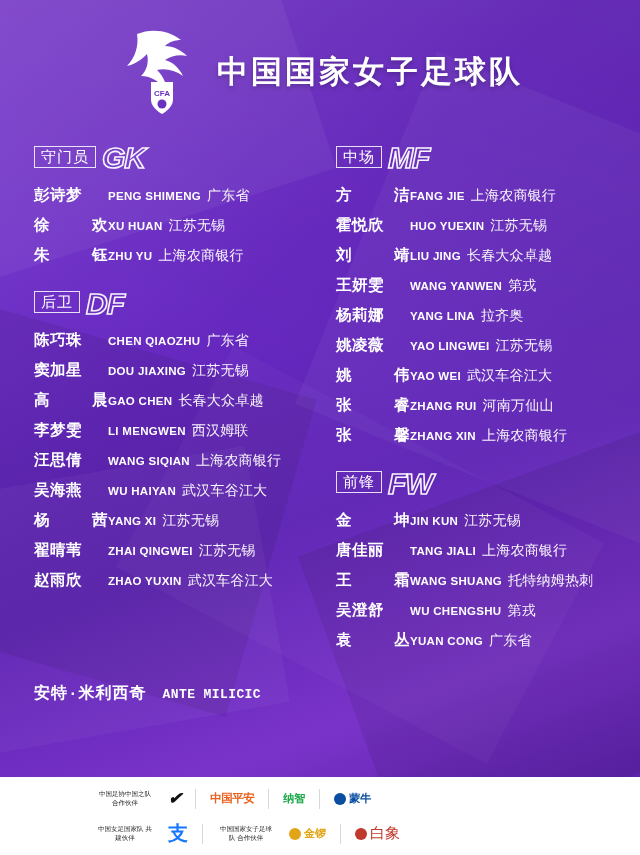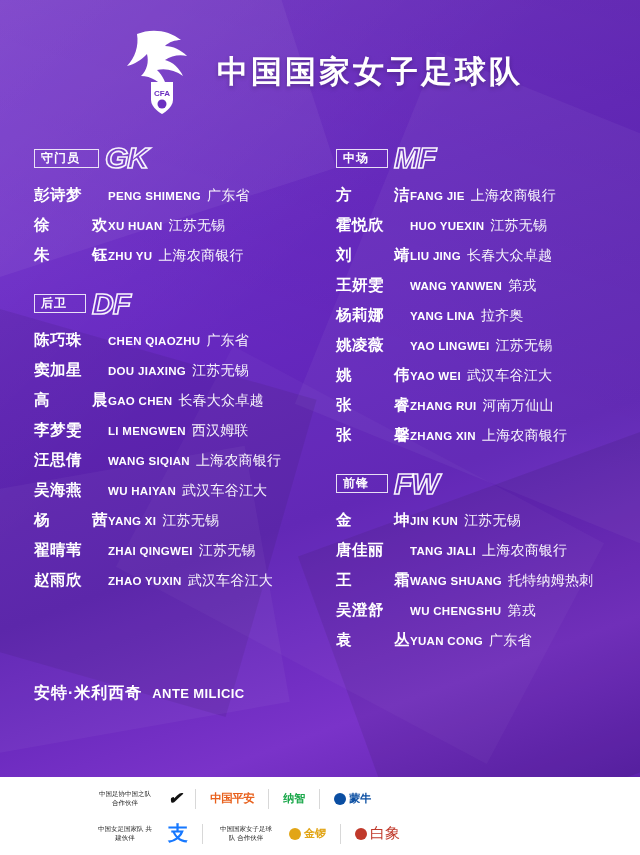--- a/index.html
+++ b/index.html
@@ -72,25 +72,25 @@
 
   .section { margin-bottom: 26px; }
   .section-head {
     display: flex;
     align-items: flex-end;
     gap: 6px;
     margin-bottom: 14px;
   }
   .sec-cn {
     color: #fff;
-    font-size: 12px;
-    font-weight: bold;
+    font-size: 15px;
+    font-weight: normal;
     letter-spacing: 1px;
     border: 1.6px solid rgba(255,255,255,0.85);
-    padding: 2px 18px 3px 6px;
+    padding: 2px 6px 3px 6px;
     line-height: 1;
     position: relative;
     top: -3px;
   }
   .sec-en {
     font-size: 30px;
     font-weight: bold;
     font-style: italic;
     line-height: 0.82;
     letter-spacing: -1px;
@@ -135,21 +135,22 @@
   }
   .coach-title {
     font-size: 23px;
     font-weight: bold;
     letter-spacing: 1px;
     margin-bottom: 10px;
   }
   .coach-name {
     display: flex;
     align-items: baseline;
-    gap: 10px;
+    gap: 16px;
+    font-family: Liberation Mono, monospace;
   }
   .coach-cn { font-size: 16px; font-weight: bold; letter-spacing: 1px; }
   .coach-en { font-size: 13px; font-weight: bold; letter-spacing: 0.4px; }
 
   
   .footer {
     position: absolute;
     left: 0; right: 0; bottom: 0;
     height: 78px;
     background: #ffffff;

